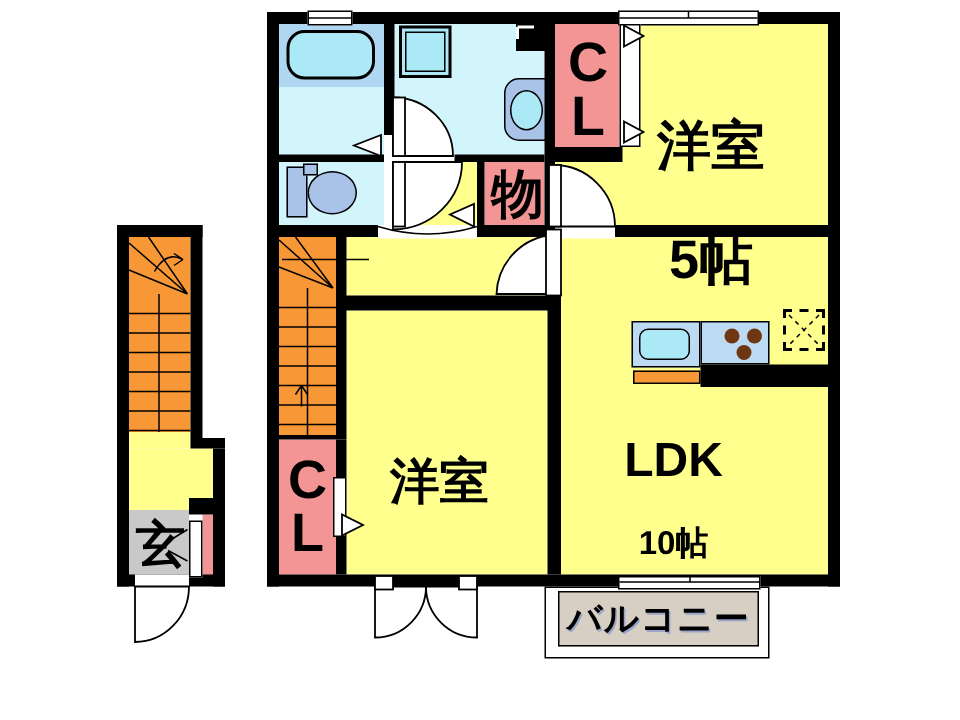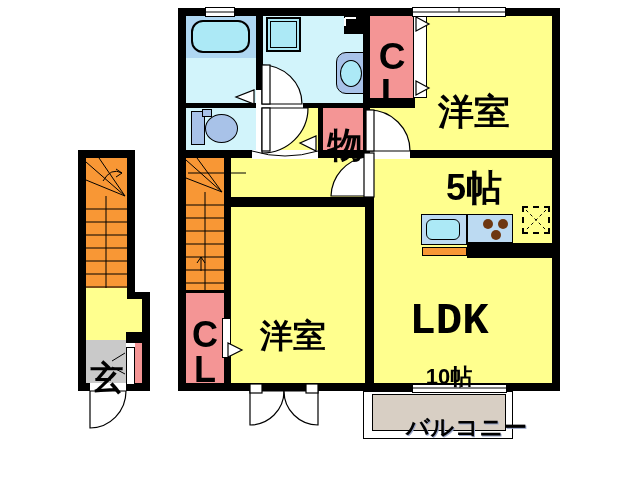--- a/index.html
+++ b/index.html
@@ -2,22 +2,22 @@
 <html><head>
 <meta charset="utf-8">
 <style>
   html,body{margin:0;padding:0;background:#fff;}
   #canvas{position:relative;width:640px;height:480px;background:#fff;overflow:hidden;
           font-family:"Liberation Sans","DejaVu Sans",sans-serif;}
   .abs{position:absolute;}
   .wall{position:absolute;background:#000;}
   .open{position:absolute;background:#fff;}
   .leaf{position:absolute;background:#fff;border:1px solid #000;box-sizing:border-box;}
-  .lbl{position:absolute;color:#000;font-weight:bold;text-align:center;white-space:pre-line;margin-top:15px;}
-  .shadowed{text-shadow:1px 1px 0 #9aa6c8;padding-left:28px;}
+  .lbl{position:absolute;color:#000;font-weight:bold;text-align:center;white-space:pre-line;}
+  .shadowed{text-shadow:1px 1px 0 #9aa6c8;}
   svg.lines{position:absolute;left:0;top:0;pointer-events:none;}
 </style>
 </head>
 <body>
 
 <div id="canvas">
 
   <div class="abs" style="left:186px;top:16px;width:70px;height:87px;background:#D2F4FB;"></div>
   <div class="abs" style="left:186px;top:16px;width:70px;height:42px;background:#AFD7F2;"></div>
   <div class="abs" style="left:263px;top:16px;width:100px;height:87px;background:#D2F4FB;"></div>
@@ -150,19 +150,19 @@
     <div>洋室</div>
     <div>5帖</div>
   </div>
   <div class="lbl" style="left:324px;top:111px;width:42px;font-size:35px;line-height:38px;">物</div>
   <div class="lbl" style="left:374px;top:24px;width:36px;font-size:37px;line-height:36px;word-break:break-all;">CL</div>
   <div class="lbl" style="left:230px;top:268px;width:126px;font-size:33px;line-height:35px;">
     <div>洋室</div>
   </div>
   <div class="lbl" style="left:188px;top:302px;width:34px;font-size:36px;line-height:35px;word-break:break-all;">CL</div>
   <div class="lbl" style="left:388px;top:268px;width:122px;">
-    <div style="font-size:44px;line-height:40px;font-family:Liberation Mono, monospace;">LDK</div>
+    <div style="font-size:32px;line-height:40px;">LDK</div>
     <div style="font-size:22px;line-height:36px;">10帖</div>
   </div>
   <div class="lbl" style="left:88px;top:345px;width:38px;font-size:33px;line-height:36px;">玄</div>
   <div class="lbl shadowed" style="left:372px;top:400px;width:134px;font-size:23px;line-height:25px;letter-spacing:1px;">バルコニー</div>
 
 </div>
 
 </body></html>

